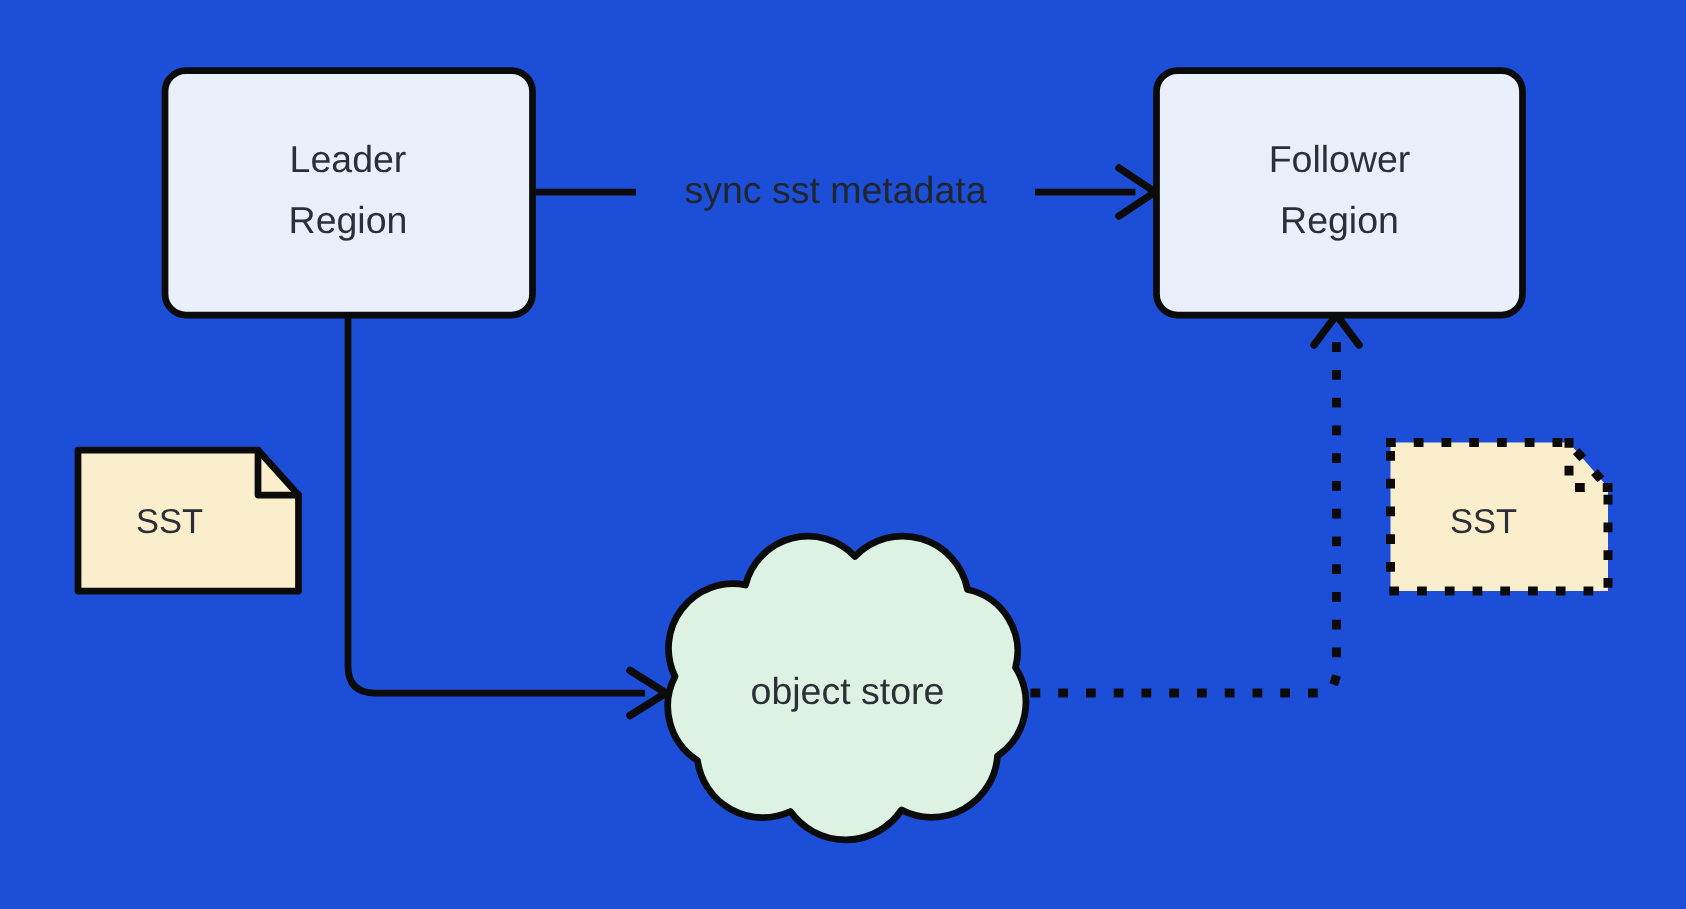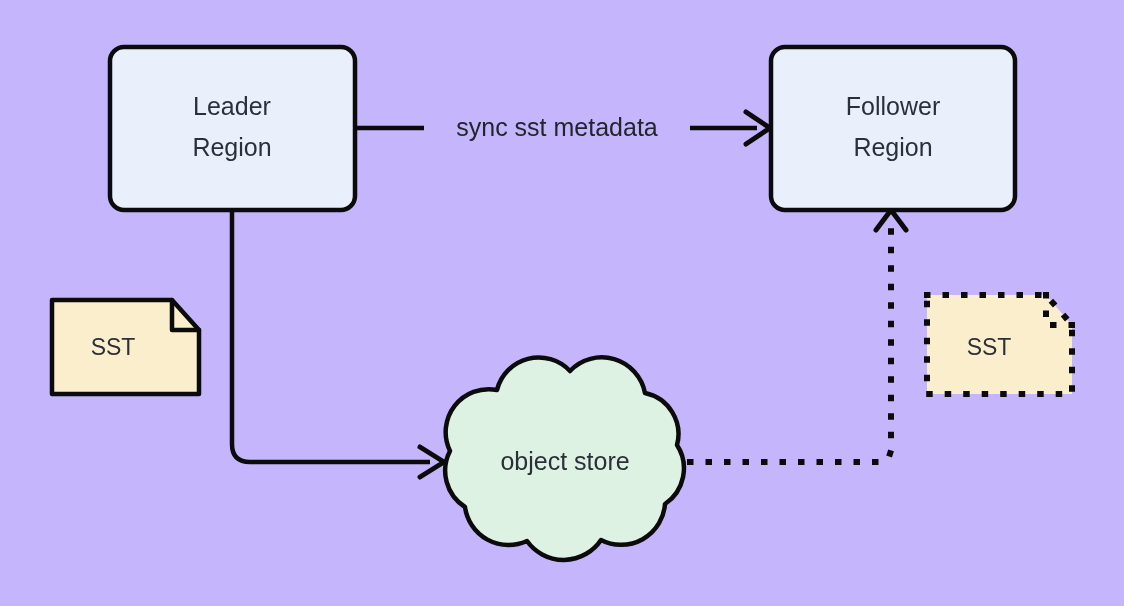--- a/index.html
+++ b/index.html
@@ -7,21 +7,21 @@
     padding: 0;
     background: #ffffff;
   }
   body {
     font-family: "Liberation Sans", "DejaVu Sans", sans-serif;
   }
   #canvas {
     position: relative;
     width: 1124px;
     height: 606px;
-    background: #c4b5fd;
+    background: #1d4ed8;
     overflow: hidden;
   }
   svg.diagram {
     position: absolute;
     left: 0;
     top: 0;
     width: 1124px;
     height: 606px;
   }
   .node-label {

